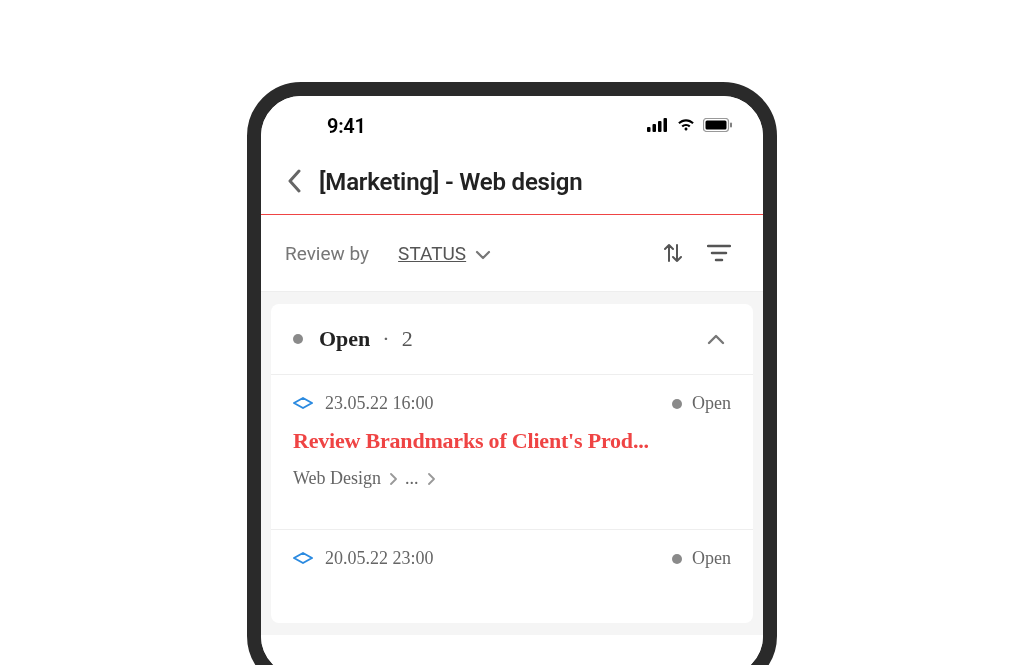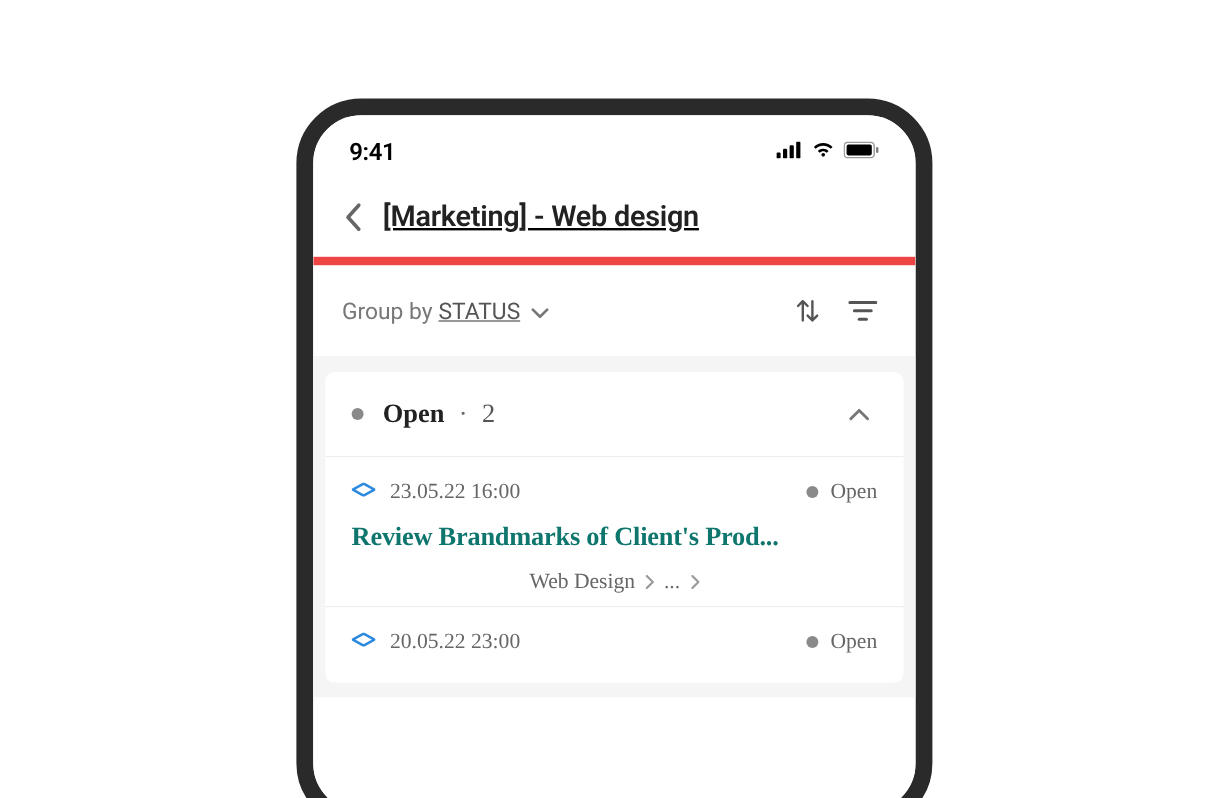--- a/index.html
+++ b/index.html
@@ -35,34 +35,34 @@
       display: flex;
       justify-content: space-between;
       align-items: center;
       padding: 16px 30px 8px 30px;
       height: 52px;
     }
     .status-time {
       font-size: 20px;
       font-weight: 600;
       letter-spacing: -0.3px;
+      margin-left: 36px;
     }
     .status-icons {
       display: flex;
       align-items: center;
       gap: 7px;
     }
     
     .header {
       display: flex;
-      align-items: flex-start;
+      align-items: flex-end;
       padding: 18px 22px 18px 18px;
-      border-bottom: 7px solid #ef4444;
+      border-bottom: 1px solid #ef4444;
       gap: 10px;
-      text-decoration: underline;
     }
     .back-chevron {
       width: 30px;
       height: 30px;
       display: flex;
       align-items: center;
       justify-content: center;
       flex-shrink: 0;
     }
     .header-title {
@@ -81,20 +81,21 @@
     .group-by {
       display: flex;
       align-items: center;
       gap: 5px;
       font-size: 19px;
       color: #777;
     }
     .group-by-value {
       text-decoration: underline;
       color: #555;
+      margin-left: 24px;
     }
     .group-by-chevron {
       margin-left: 4px;
     }
     .toolbar-spacer {
       flex: 1;
     }
     .toolbar-icon-btn {
       width: 40px;
       height: 40px;
@@ -146,21 +147,21 @@
     }
     .collapse-btn {
       width: 30px;
       height: 30px;
       display: flex;
       align-items: center;
       justify-content: center;
     }
     
     .task-item {
-      padding: 18px 22px 10px 22px;
+      padding: 18px 22px 40px 22px;
       border-bottom: 1px solid #eeeeee;
     }
     .task-item:last-child {
       border-bottom: none;
     }
     .task-meta {
       display: flex;
       align-items: center;
       margin-bottom: 14px;
     }
@@ -186,33 +187,32 @@
       border-radius: 50%;
       background: #8a8a8a;
     }
     .task-status-label {
       font-size: 18px;
       color: #666;
     }
     .task-title {
       font-size: 22px;
       font-weight: 600;
-      color: #0f766e;
+      color: #ef4444;
       margin-bottom: 14px;
       letter-spacing: -0.2px;
     }
     .breadcrumb {
       display: flex;
       align-items: center;
       gap: 8px;
       font-size: 18px;
       color: #666;
       flex-wrap: nowrap;
       overflow: hidden;
-      justify-content: center;
     }
     .breadcrumb-sep {
       display: flex;
       align-items: center;
     }
   </style>
 </head>
 <body>
 
 <div class="phone-frame">
@@ -250,21 +250,21 @@
       <div class="back-chevron">
         <svg width="14" height="24" viewBox="0 0 14 24">
           <path d="M12 2 L3 12 L12 22" stroke="#666" stroke-width="3" fill="none" stroke-linecap="round" stroke-linejoin="round"></path>
         </svg>
       </div>
       <div class="header-title">[Marketing] - Web design</div>
     </div>
 
     <div class="toolbar">
       <div class="group-by">
-        <span>Group by</span>
+        <span>Review by</span>
         <span class="group-by-value">STATUS</span>
         <span class="group-by-chevron">
           <svg width="16" height="10" viewBox="0 0 16 10">
             <path d="M2 2 L8 8 L14 2" stroke="#777" stroke-width="2.2" fill="none" stroke-linecap="round" stroke-linejoin="round"></path>
           </svg>
         </span>
       </div>
       <div class="toolbar-spacer"></div>
       <div class="toolbar-icon-btn">
         <svg width="22" height="22" viewBox="0 0 22 22">

